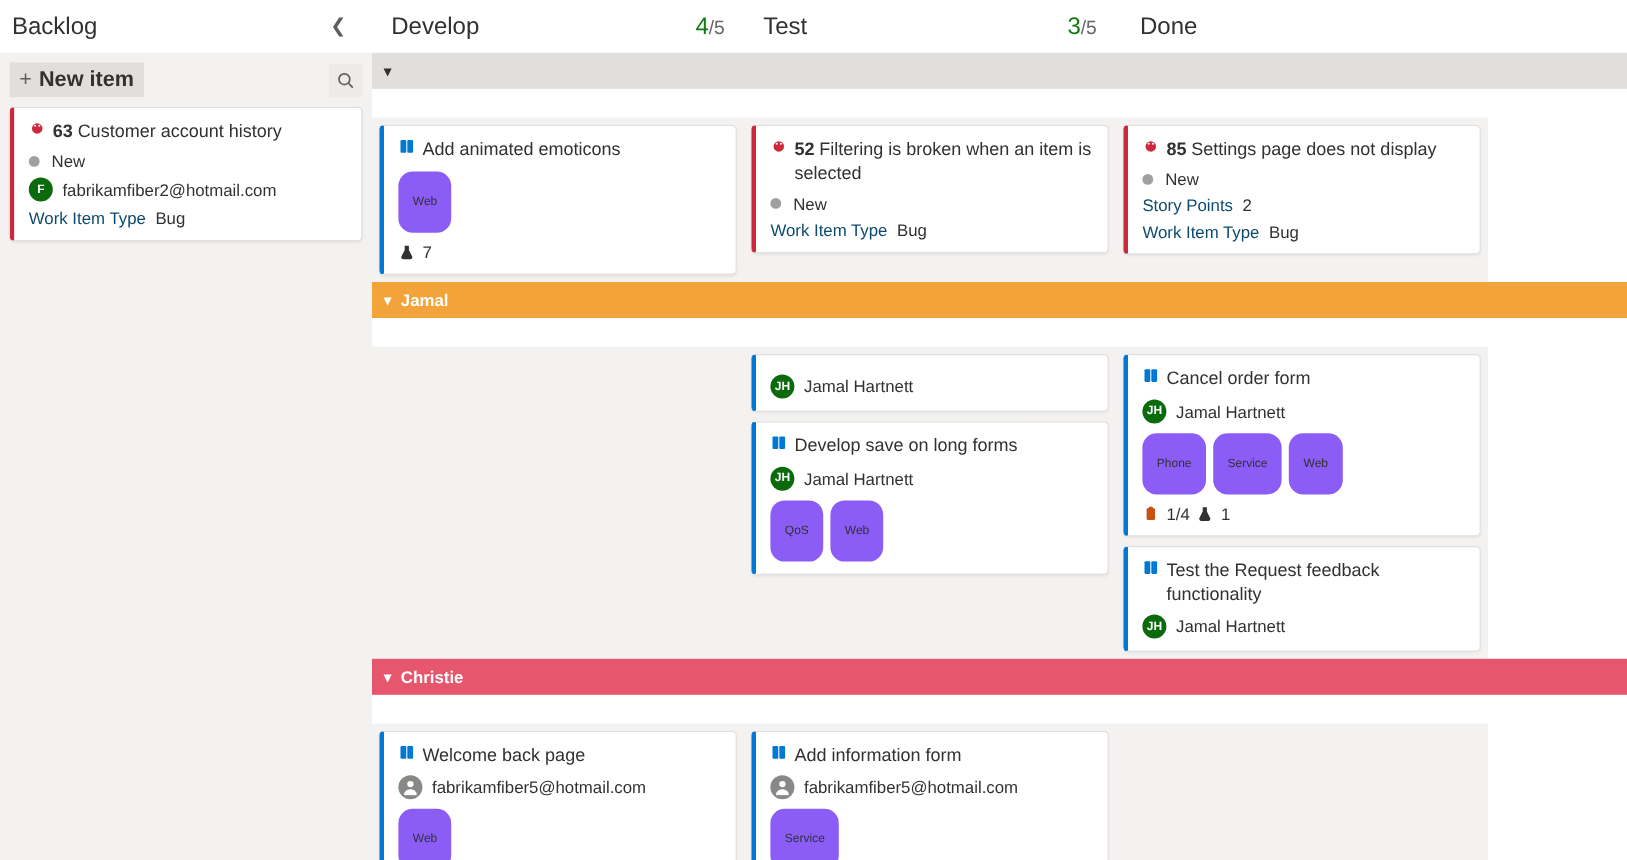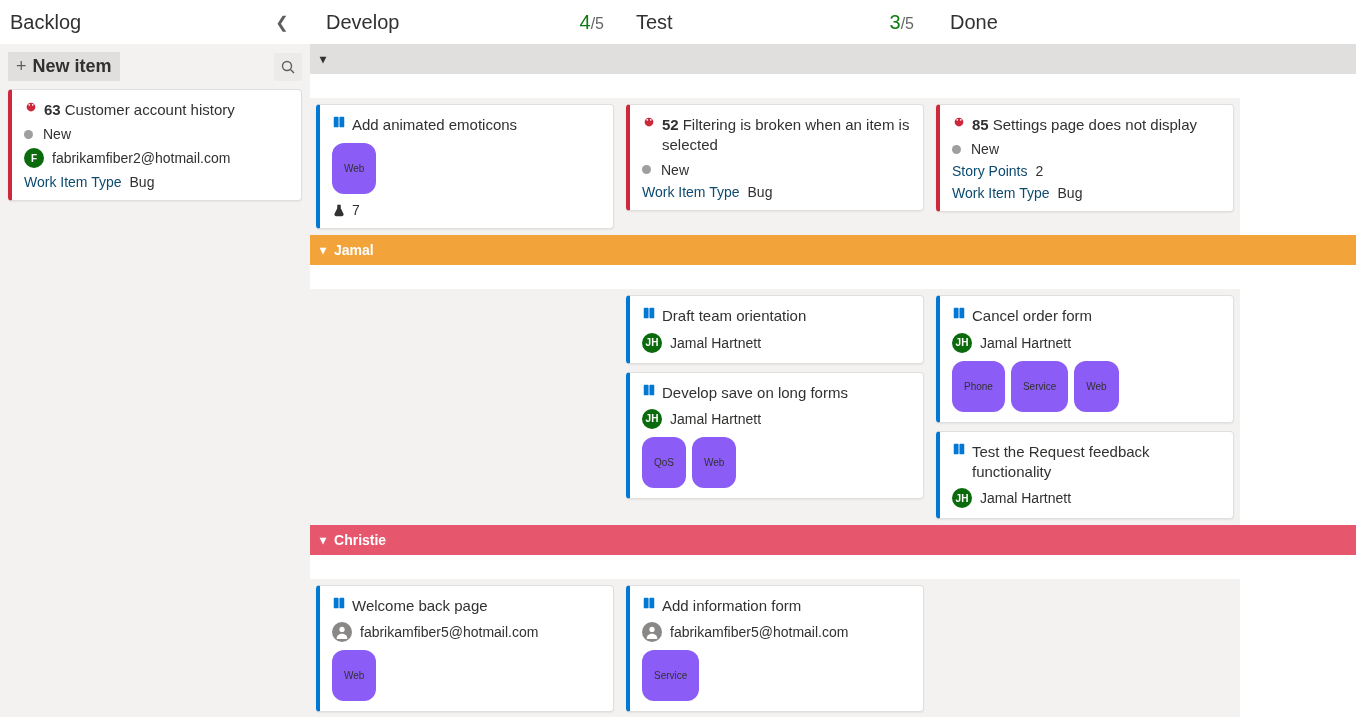--- a/index.html
+++ b/index.html
@@ -199,26 +199,20 @@
   <div class="cell"></div>
 
   <div class="swimlane-header jamal">
     <span class="caret">▾</span>
     <span>Jamal</span>
   </div>
 
   <div class="cell bg"></div>
   <div class="cell bg">
     <div class="card">
-      <div class="title-row">
-          <svg class="icon-book">
-            <use href="#book"></use>
-          </svg>
-          <span class="title">Draft team orientation</span>
-        </div>
       <div class="meta-row">
           <span class="avatar green">JH</span>
           <span>Jamal Hartnett</span>
         </div>
     </div>
     <div class="card">
       <div class="title-row">
           <svg class="icon-book">
             <use href="#book"></use>
           </svg>
@@ -244,20 +238,30 @@
         </div>
       <div class="meta-row">
           <span class="avatar green">JH</span>
           <span>Jamal Hartnett</span>
         </div>
       <div class="tags">
           <span class="tag">Phone</span>
           <span class="tag">Service</span>
           <span class="tag">Web</span>
         </div>
+      <div class="stats-row">
+        <svg class="icon-clip">
+            <use href="#clip"></use>
+          </svg>
+          <span>1/4</span>
+        <svg class="icon-flask">
+            <use href="#flask"></use>
+          </svg>
+          <span>1</span>
+      </div>
     </div>
     <div class="card">
       <div class="title-row">
           <svg class="icon-book">
             <use href="#book"></use>
           </svg>
           <span class="title">Test the Request feedback functionality</span>
         </div>
       <div class="meta-row">
           <span class="avatar green">JH</span>

